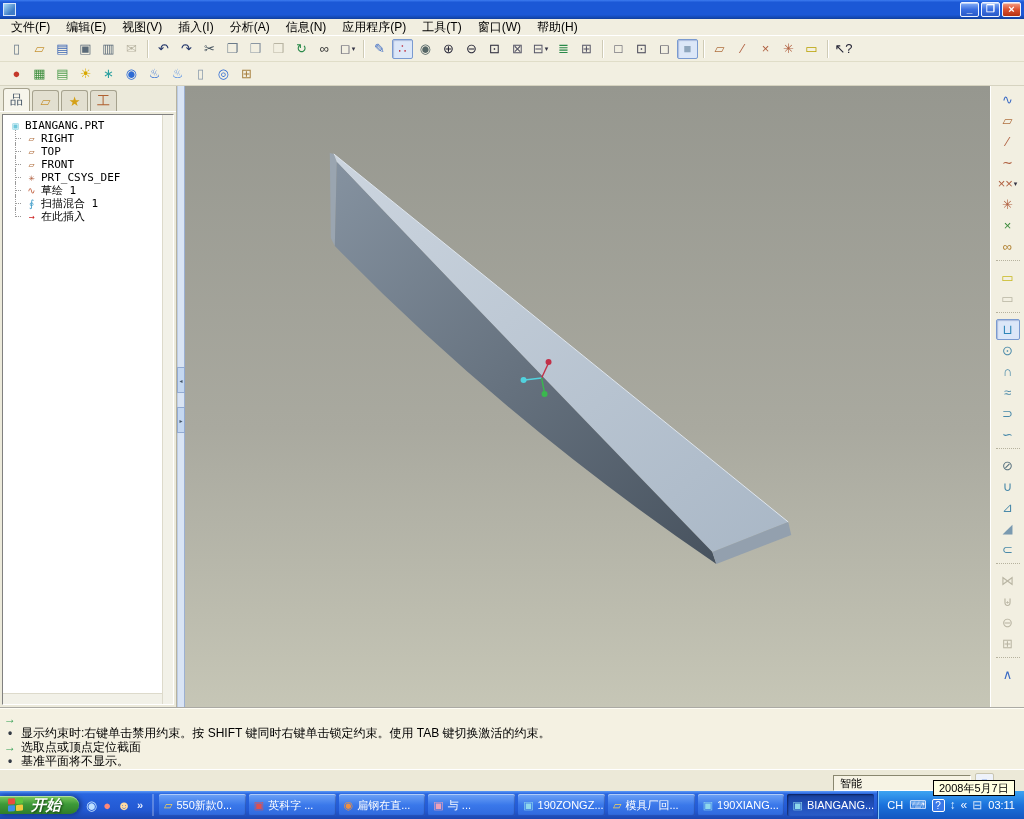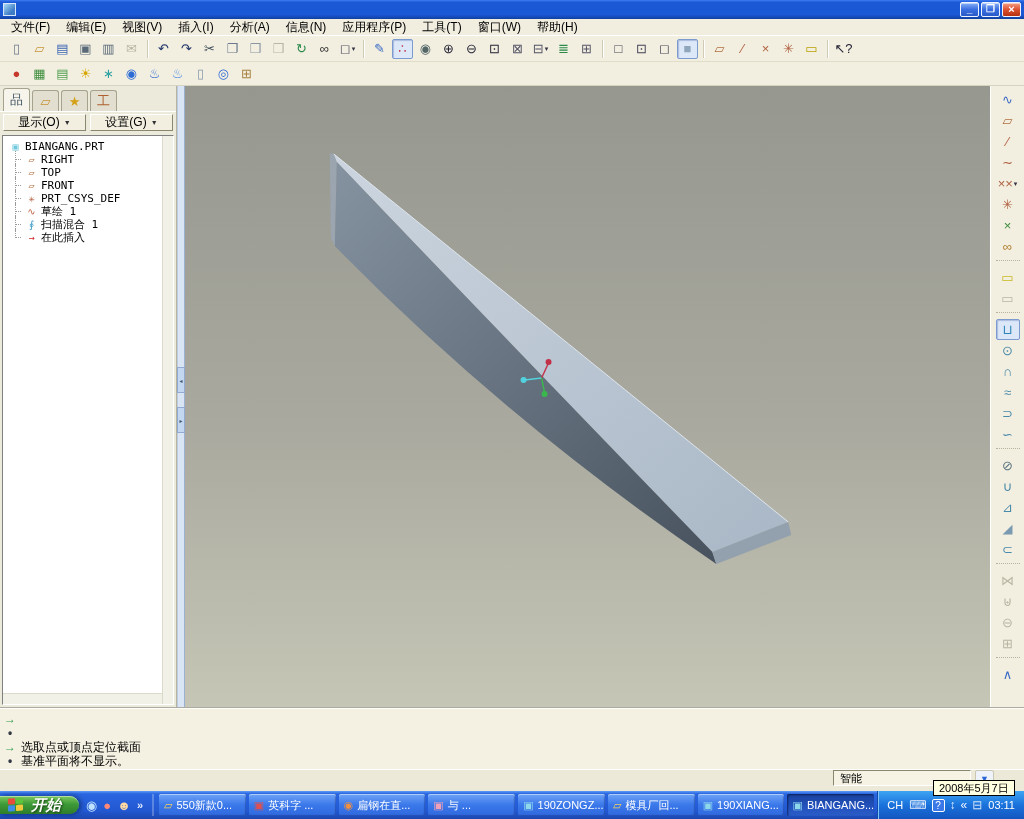--- a/index.html
+++ b/index.html
@@ -58,21 +58,21 @@
 
   .right-toolbar { width:34px; background:#f2efe1; border-left:1px solid #fff; display:flex; flex-direction:column; align-items:center; padding-top:3px; }
   .right-toolbar .ticon { width:24px; height:21px; margin:0; }
   .vsep { height:4px; width:24px; border-top:1px dotted #b6b29e; margin:3px 0; flex:0 0 auto; }
 
   
   .message-area { height:62px; background:#f4f1e2; border-top:2px groove #fffef5; padding:3px 0 0 4px; overflow:hidden; }
   .msg-line { height:14px; display:flex; align-items:center; gap:5px; white-space:nowrap; }
   .msg-icon { width:12px; text-align:center; font-weight:bold; flex:0 0 12px; }
 
-  .status-bar { height:22px; background:#ece9d8; border-top:1px solid #fff; display:flex; align-items:flex-start; justify-content:flex-end; gap:4px; padding-right:30px; }
+  .status-bar { height:22px; background:#ece9d8; border-top:1px solid #fff; display:flex; align-items:flex-end; justify-content:flex-end; gap:4px; padding-right:30px; }
   .filter-box { width:138px; height:16px; background:#f6f3e4; border:1px solid; border-color:#89876f #fff #fff #89876f; font-size:11px; padding-left:6px; display:flex; align-items:center; }
   .filter-icon { width:19px; height:18px; display:flex; align-items:center; justify-content:center; border:1px solid #c9c5b0; border-radius:2px; background:#eef2fa; font-size:9px; color:#2a66d8; }
 
   
   .taskbar { height:28px; display:flex; align-items:center; background:linear-gradient(180deg,#5d9cf8 0%,#2a66e0 10%,#2258d2 70%,#1c47b0 100%); }
   .start-btn { height:18px; padding:0 18px 0 8px; display:flex; align-items:center; gap:6px; flex:0 0 auto;
     background:linear-gradient(180deg,#7fcb60 0%,#3d9a38 45%,#2e7d2a 100%); border-radius:0 14px 14px 0; box-shadow:2px 0 5px rgba(0,0,20,.45), inset 0 1px 0 rgba(255,255,255,.4);
     color:#fff; font:italic bold 15px "Liberation Sans",sans-serif; text-shadow:1px 1px 2px #14420f; }
   .winflag { width:17px; height:15px; display:grid; grid-template-columns:7px 7px; grid-template-rows:6px 6px; gap:1px; transform:skewY(-4deg); }
   .winflag i { border-radius:1px; }
@@ -281,30 +281,20 @@
 
   <div class="main">
 
     <div class="left-panel">
       <div class="panel-tabs" id="panel-tabs">
           <span class="ptab active" style="color: rgb(68, 85, 102);">品</span>
           <span class="ptab" style="color: rgb(199, 148, 55);">▱</span>
           <span class="ptab" style="color: rgb(212, 160, 23);">★</span>
           <span class="ptab" style="color: rgb(176, 96, 48);">工</span>
         </div>
-      <div class="panel-btns">
-        <span class="pbtn">
-          <span>显示(O)</span>
-          <span class="caret">▼</span>
-        </span>
-        <span class="pbtn">
-          <span>设置(G)</span>
-          <span class="caret">▼</span>
-        </span>
-      </div>
       <div class="tree-wrap">
         <div id="tree-list">
             <div class="tree-row">
               <span class="tree-icon" style="color: rgb(111, 200, 220);">▣</span>
               <span>BIANGANG.PRT</span>
             </div>
             <div class="tree-row">
               <span class="conn"></span>
               <span class="tree-icon" style="color: rgb(176, 112, 64);">▱</span>
               <span>RIGHT</span>
@@ -467,20 +457,21 @@
         </span>
       </div>
   </div>
 
   <div class="message-area" id="msgs">
       <div class="msg-line">
         <span class="msg-icon" style="color: rgb(46, 158, 79);">→</span>
       </div>
       <div class="msg-line">
         <span class="msg-icon" style="color: rgb(51, 58, 68);">•</span>
+        <span>显示约束时:右键单击禁用约束。按 SHIFT 键同时右键单击锁定约束。使用 TAB 键切换激活的约束。</span>
       </div>
       <div class="msg-line">
         <span class="msg-icon" style="color: rgb(46, 158, 79);">→</span>
         <span>选取点或顶点定位截面</span>
       </div>
       <div class="msg-line">
         <span class="msg-icon" style="color: rgb(51, 58, 68);">•</span>
         <span>基准平面将不显示。</span>
       </div>
     </div>

